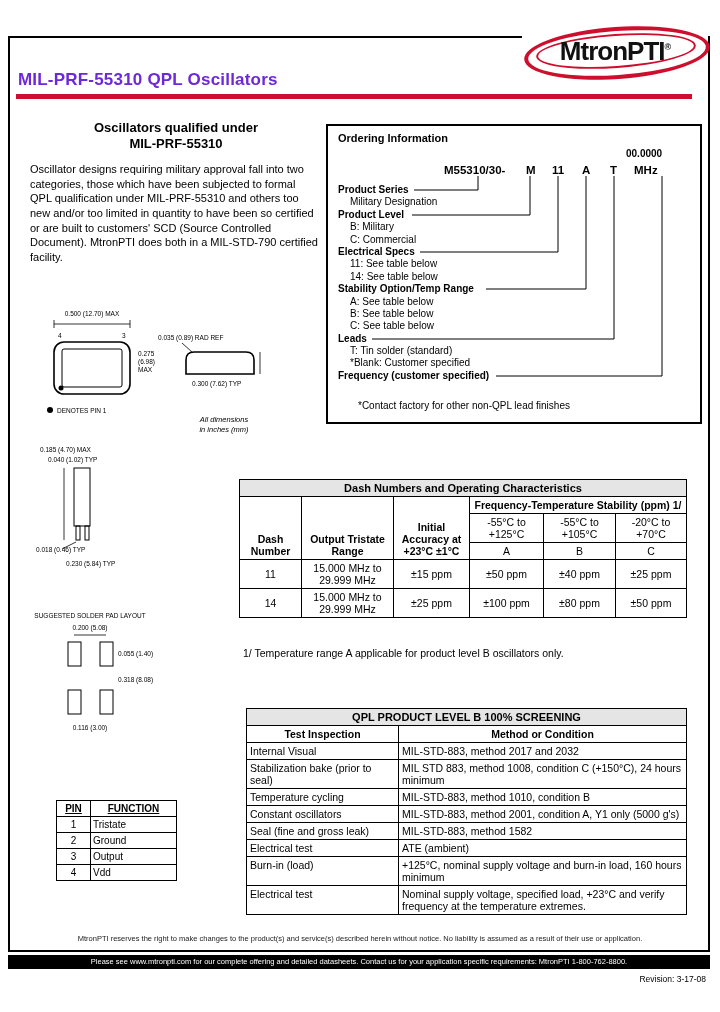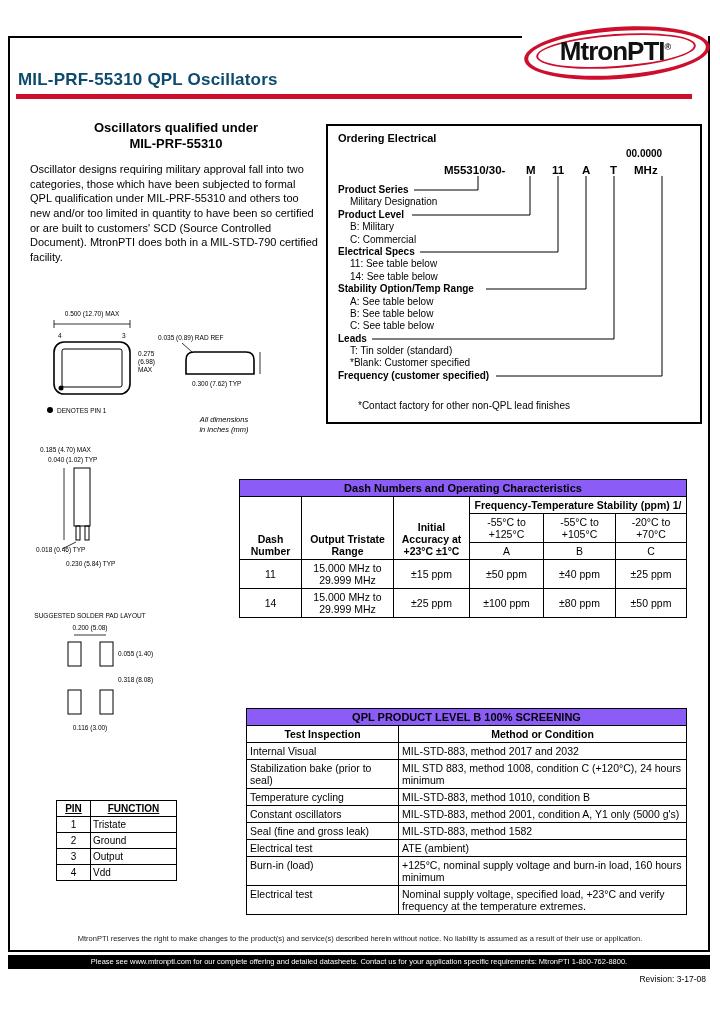--- a/index.html
+++ b/index.html
@@ -7,21 +7,21 @@
         font-family:"Liberation Sans",sans-serif;color:#000;overflow:hidden;}
   .frame{position:absolute;left:8px;top:36px;width:698px;height:912px;border:2px solid #000;}
 
   
   .logo{position:absolute;top:22px;right:12px;width:186px;height:56px;background:#fff;}
   .logo .swoosh{position:absolute;left:2px;top:5px;width:178px;height:44px;border:4px solid #ce0e2d;border-radius:50%;transform:rotate(-4deg);}
   .logo .swoosh2{position:absolute;left:14px;top:12px;width:156px;height:30px;border:2px solid #ce0e2d;border-radius:50%;transform:rotate(-4deg);}
   .logo .brand{position:absolute;left:0;top:14px;width:100%;text-align:center;font-size:26px;font-weight:bold;letter-spacing:-1px;color:#111;}
   .logo .brand sup{font-size:9px;}
 
-  .page-title{position:absolute;left:18px;top:70px;font-size:17px;font-weight:bold;color:#0c4a6e;letter-spacing:0.2px;}
+  .page-title{position:absolute;left:18px;top:70px;font-size:17px;font-weight:bold;color:#6d28d9;letter-spacing:0.2px;}
   .title-bar{position:absolute;left:16px;top:94px;width:676px;height:5px;background:#ce0e2d;}
 
   
   .intro{position:absolute;left:30px;top:120px;width:292px;}
   .intro .h{font-size:13px;font-weight:bold;text-align:center;line-height:16px;}
   .intro p{margin:10px 4px 0 0;font-size:11px;line-height:1.33;}
 
   
   .ordering{position:absolute;left:326px;top:124px;width:372px;height:296px;border:2px solid #000;font-size:10px;}
   .ord-title{position:absolute;left:10px;top:6px;font-weight:bold;font-size:11px;}
@@ -39,21 +39,21 @@
   .drawings{position:absolute;left:12px;top:300px;}
   .drawings .s1{fill:none;stroke:#000;stroke-width:1;}
   .drawings .s2{fill:none;stroke:#000;stroke-width:1.6;}
   .drawings .dim{stroke:#000;stroke-width:0.8;}
   .drawings text{font-family:"Liberation Sans",sans-serif;font-size:6.5px;fill:#000;}
   .drawings .t7{font-size:7.5px;font-style:italic;}
 
   
   table{border-collapse:collapse;}
   th,td{border:1px solid #000;font-size:10.5px;padding:2px 3px;}
-  .ttl{background:#8b5cf6;font-weight:bold;font-size:11px;text-align:center;}
+  .ttl{background:#e5e5e5;font-weight:bold;font-size:11px;text-align:center;}
 
   .dash-table{position:absolute;left:239px;top:479px;width:447px;table-layout:fixed;}
   .dash-table th{font-weight:bold;text-align:center;vertical-align:bottom;}
   .dash-table td{text-align:center;}
   .dash-note{position:absolute;left:243px;top:647px;font-size:10.5px;}
 
   .screen-table{position:absolute;left:246px;top:708px;width:440px;table-layout:fixed;}
   .screen-table th.colh{font-weight:bold;text-align:center;}
   .screen-table td{text-align:left;vertical-align:top;}
 
@@ -84,21 +84,21 @@
   <div class="page-title">MIL-PRF-55310 QPL Oscillators</div>
   <div class="title-bar"></div>
 
   <div class="intro">
     <div class="h">Oscillators qualified under</div>
     <div class="h">MIL-PRF-55310</div>
     <p>Oscillator designs requiring military approval fall into two categories, those which have been subjected to formal QPL qualification under MIL-PRF-55310 and others too new and/or too limited in quantity to have been so certified or are built to customers' SCD (Source Controlled Document).  MtronPTI does both in a MIL-STD-790 certified facility.</p>
   </div>
 
   <div class="ordering">
-    <div class="ord-title">Ordering Electrical</div>
+    <div class="ord-title">Ordering Information</div>
     <div class="ord-freq">00.0000</div>
     <div class="ord-code">
       <span style="left:116px">M55310/30-</span>
       <span style="left:198px">M</span>
       <span style="left:224px">11</span>
       <span style="left:254px">A</span>
       <span style="left:282px">T</span>
       <span style="left:306px">MHz</span>
     </div>
     <svg class="ord-svg" width="372" height="296" viewBox="0 0 372 296">
@@ -229,20 +229,21 @@
     <tr>
       <td>14</td>
       <td>15.000 MHz to 29.999 MHz</td>
       <td>±25 ppm</td>
       <td>±100 ppm</td>
       <td>±80 ppm</td>
       <td>±50 ppm</td>
     </tr>
   </tbody>
     </table>
+  <div class="dash-note">1/ Temperature range A applicable for product level B oscillators only.</div>
 
   <table class="pin-table">
     <colgroup>
         <col style="width:34px">
         <col style="width:86px">
       </colgroup>
     <tbody>
         <tr>
       <th>PIN</th>
       <th>FUNCTION</th>
@@ -278,21 +279,21 @@
     <tr>
       <th class="colh">Test Inspection</th>
       <th class="colh">Method or Condition</th>
     </tr>
     <tr>
           <td>Internal Visual</td>
           <td>MIL-STD-883, method 2017 and 2032</td>
         </tr>
     <tr>
           <td>Stabilization bake (prior to seal)</td>
-          <td>MIL STD 883, method 1008, condition C (+120°C), 24 hours minimum</td>
+          <td>MIL STD 883, method 1008, condition C (+150°C), 24 hours minimum</td>
         </tr>
     <tr>
           <td>Temperature cycling</td>
           <td>MIL-STD-883, method 1010, condition B</td>
         </tr>
     <tr>
           <td>Constant oscillators</td>
           <td>MIL-STD-883, method 2001, condition A, Y1 only (5000 g's)</td>
         </tr>
     <tr>

